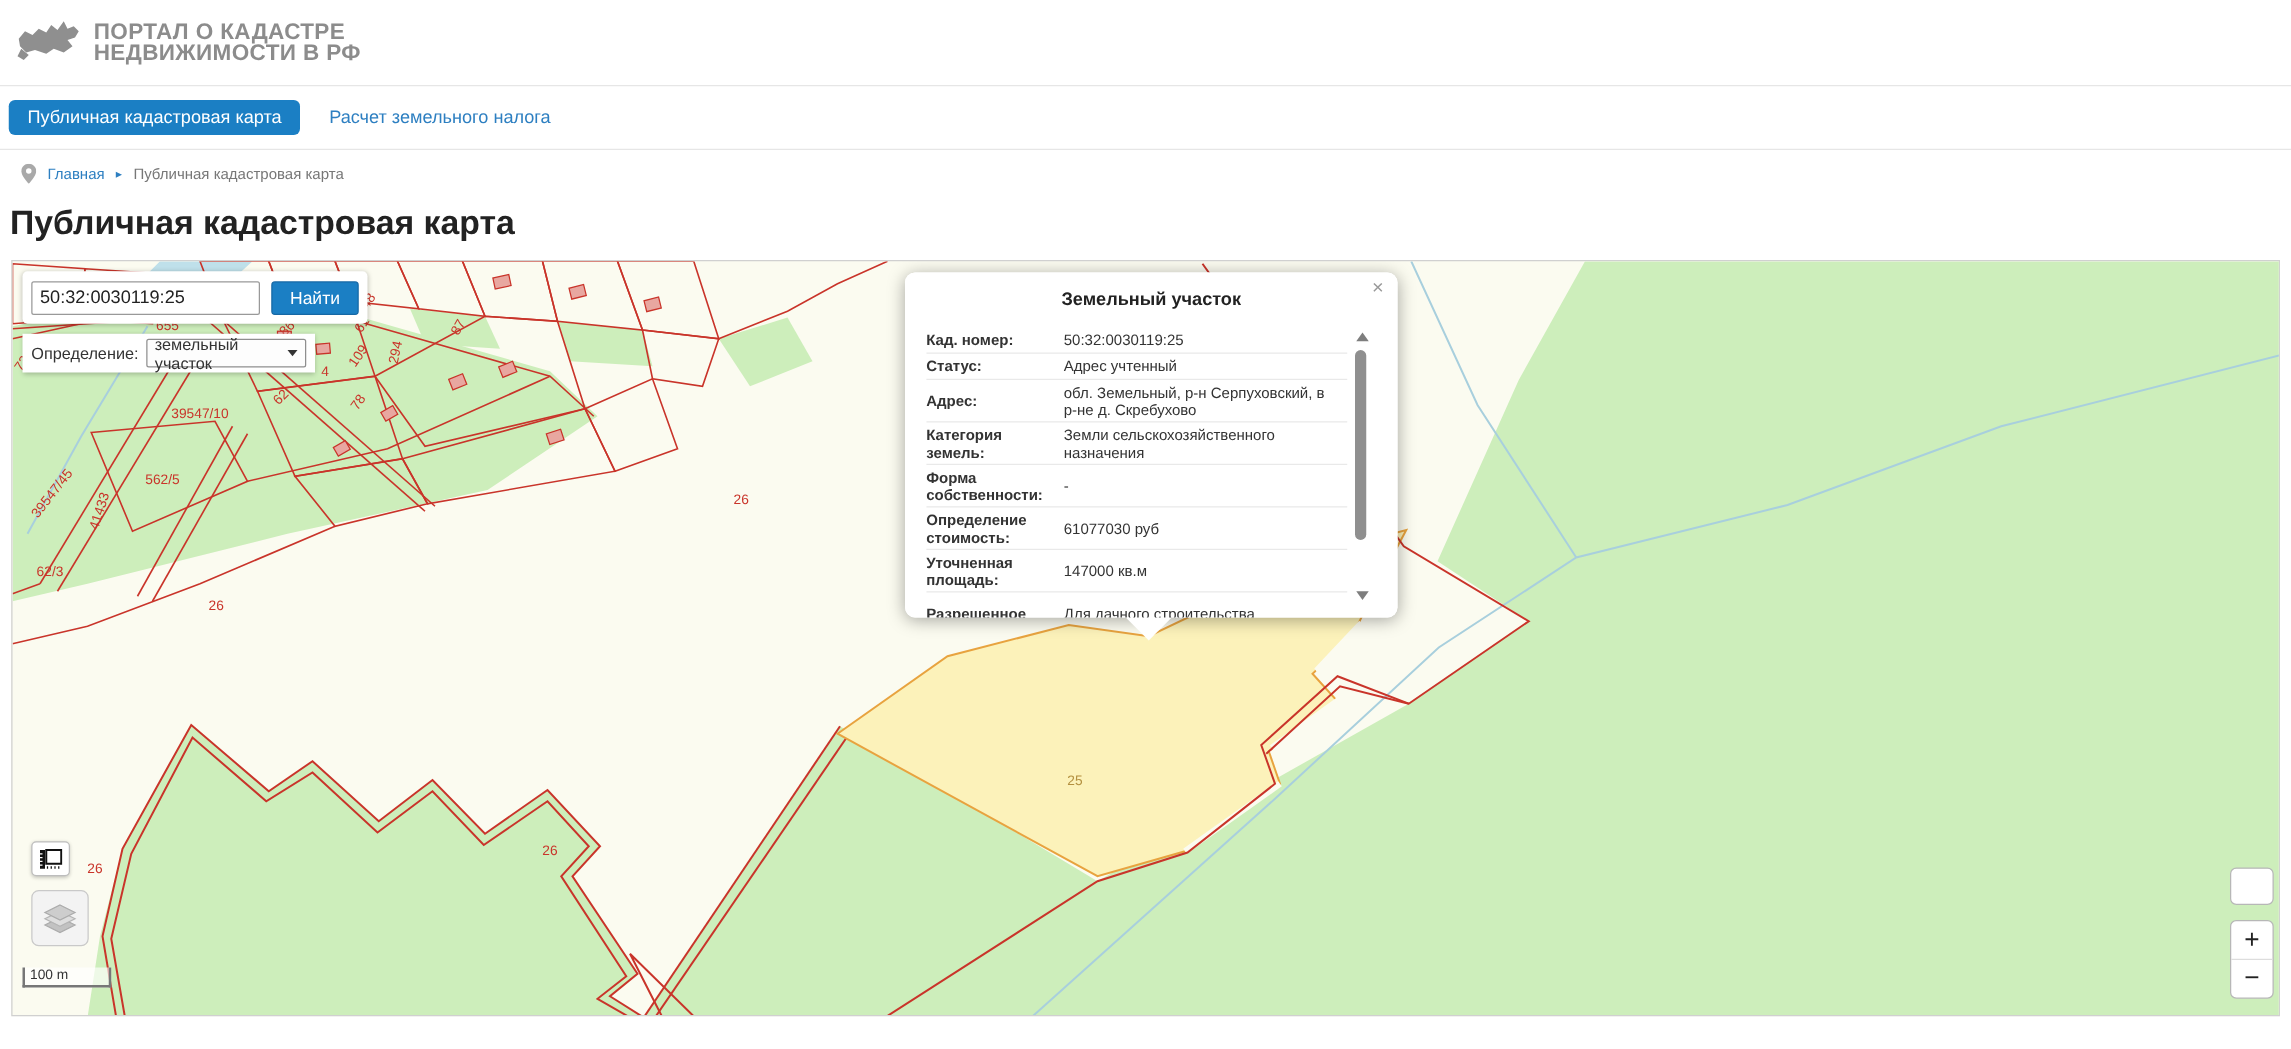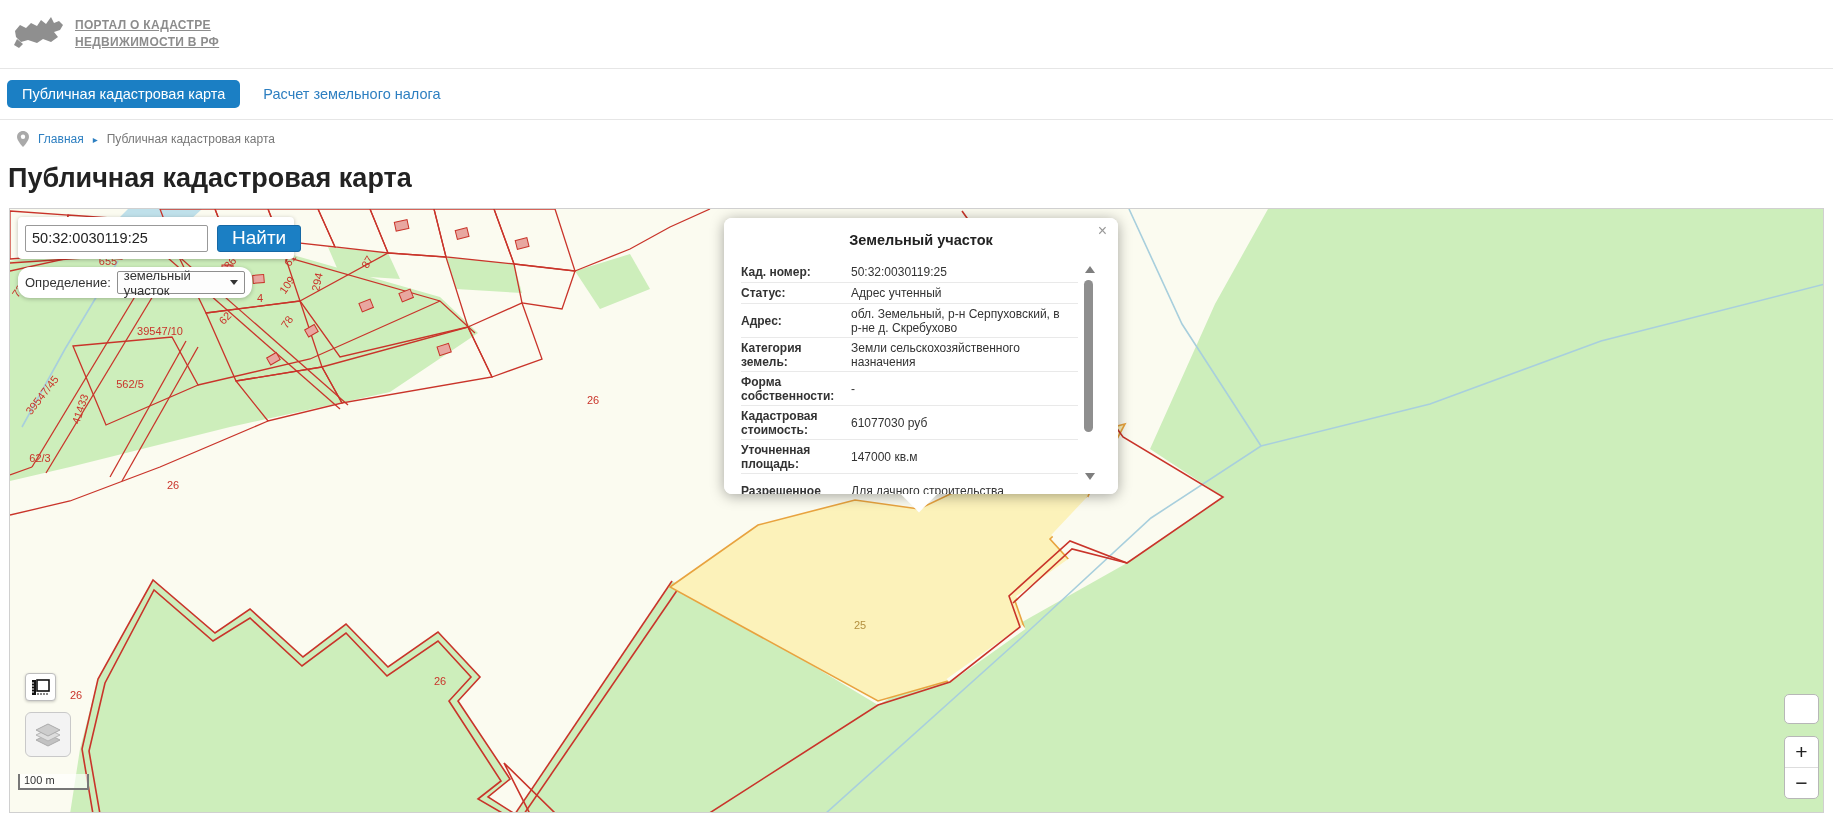--- a/index.html
+++ b/index.html
@@ -3,21 +3,21 @@
 <meta charset="utf-8">
 <style>
   * { margin:0; padding:0; box-sizing:border-box; }
   html,body { width:1833px; height:839px; background:#fff; overflow:hidden;
     font-family:"Liberation Sans","DejaVu Sans",sans-serif; color:#333; }
 
   
   .site-header { height:69px; border-bottom:1px solid #e6e6e6; display:flex; align-items:center; padding-left:13px; }
   .logo-wrap { display:flex; align-items:center; gap:10px; }
   .logo-svg { width:52px; height:38px; }
-  .site-title { font-size:12px; font-weight:bold; color:#8c8c8c; line-height:17px; letter-spacing:.3px;text-decoration:underline; }
+  .site-title { font-size:18px; font-weight:bold; color:#8c8c8c; line-height:17px; letter-spacing:.3px; }
 
   
   .tab-bar { height:51px; border-bottom:1px solid #e6e6e6; display:flex; align-items:center; padding-left:7px; }
   .tab { font-size:14.5px; text-decoration:none; }
   .tab.active { background:#1b7fc4; color:#fff; padding:6px 15px; border-radius:5px; }
   .tab.plain { color:#2d7fc1; margin-left:23px; }
 
   
   .breadcrumb { margin:11px 0 12px 17px; display:flex; align-items:center; gap:9px; font-size:12px; }
   .crumb-link { color:#2d7fc1; text-decoration:none; }
@@ -34,25 +34,25 @@
   .map-wrap svg.base { position:absolute; left:0; top:0; }
   .map-label { position:absolute; font-size:11px; white-space:nowrap; pointer-events:none; }
   .map-label.red { color:#c9342a; }
   .map-label.orange { color:#b3903f; }
 
   
   .search-box { position:absolute; left:8px; top:8px; width:276px; height:42px; background:#fff;
     border-radius:4px; box-shadow:0 1px 4px rgba(0,0,0,.25); display:flex; align-items:center; padding:0 7px; gap:9px; }
   .search-input { width:183px; height:27px; border:1px solid #999; border-radius:2px; font-size:14.5px; padding:0 6px; color:#222; }
   .search-btn { height:27px; padding:0 14px; background:#1b7fc4; color:#fff; border:1px solid #1668a5;
-    border-radius:3px; font-size:19px; cursor:pointer; }
+    border-radius:3px; font-size:14px; cursor:pointer; }
 
   
   .filter-box { position:absolute; left:8px; top:58px; width:234px; height:31px; background:#fff;
-    border-radius:12px; box-shadow:0 1px 4px rgba(0,0,0,.25); display:flex; align-items:center; padding:0 7px; gap:6px; font-size:13px; }
+    border-radius:0; box-shadow:0 1px 4px rgba(0,0,0,.25); display:flex; align-items:center; padding:0 7px; gap:6px; font-size:13px; }
   .filter-select { width:137px; height:23px; border:1px solid #8f8f8f; border-radius:2px; background:#fdfdfd;
     display:flex; align-items:center; justify-content:space-between; padding:0 6px; font-size:13px; cursor:pointer; }
   .chev { width:0; height:0; border-left:4px solid transparent; border-right:4px solid transparent; border-top:5px solid #333; }
 
   
   .popup { position:absolute; left:714px; top:9px; width:394px; height:276px; background:#fff;
     border-radius:8px; box-shadow:0 2px 14px rgba(0,0,0,.35); z-index:5; }
   .popup-tail { position:absolute; left:182px; top:263px; width:26px; height:26px; background:#fff; transform:rotate(45deg); z-index:4; }
   .popup-title { text-align:center; font-size:14.5px; font-weight:bold; padding-top:14px; color:#222; }
   .popup-close { position:absolute; top:5px; right:11px; font-size:16px; color:#999; cursor:pointer; line-height:16px; }
@@ -194,21 +194,21 @@
     <path d="M1080,290 L1046,326 L1064,350 L1008,390" fill="none" stroke="#fbfbf0" stroke-width="7"></path>
     <path d="M1014,418 L938,472" fill="none" stroke="#fbfbf0" stroke-width="5"></path>
 
     <g fill="none" stroke="#c9342a" stroke-width="1.6">
       <polyline points="952,2 1113,228 1213,288 1117,354 1060,332 999,387 1010,418 940,473 868,496 698,605"></polyline>
       <polyline points="1117,354 1062,340 1003,394"></polyline>
     </g>
   </svg>
 
   <div>
-      <span class="map-label red" style="left: 98px; top: 52px; transform: translate(-50%, -50%) rotate(0deg);">655</span>
+      <span class="map-label red" style="left: 124px; top: 52px; transform: translate(-50%, -50%) rotate(0deg);">655</span>
       <span class="map-label red" style="left: 8px; top: 82px; transform: translate(-50%, -50%) rotate(-55deg);">73</span>
       <span class="map-label red" style="left: 220px; top: 54px; transform: translate(-50%, -50%) rotate(-45deg);">86</span>
       <span class="map-label red" style="left: 285px; top: 32px; transform: translate(-50%, -50%) rotate(-55deg);">48</span>
       <span class="map-label red" style="left: 280px; top: 51px; transform: translate(-50%, -50%) rotate(-55deg);">61</span>
       <span class="map-label red" style="left: 357px; top: 53px; transform: translate(-50%, -50%) rotate(-60deg);">87</span>
       <span class="map-label red" style="left: 277px; top: 76px; transform: translate(-50%, -50%) rotate(-55deg);">109</span>
       <span class="map-label red" style="left: 307px; top: 73px; transform: translate(-50%, -50%) rotate(-78deg);">294</span>
       <span class="map-label red" style="left: 250px; top: 89px; transform: translate(-50%, -50%) rotate(0deg);">4</span>
       <span class="map-label red" style="left: 215px; top: 109px; transform: translate(-50%, -50%) rotate(-45deg);">62</span>
       <span class="map-label red" style="left: 277px; top: 113px; transform: translate(-50%, -50%) rotate(-55deg);">78</span>
@@ -257,21 +257,21 @@
         </div>
         <div class="prow h2">
           <div class="plabel">Категория земель:</div>
           <div class="pvalue">Земли сельскохозяйственного назначения</div>
         </div>
         <div class="prow h2">
           <div class="plabel">Форма собственности:</div>
           <div class="pvalue">-</div>
         </div>
         <div class="prow h2">
-          <div class="plabel">Кадастровая стоимость:</div>
+          <div class="plabel">Определение стоимость:</div>
           <div class="pvalue">61077030 руб</div>
         </div>
         <div class="prow h2">
           <div class="plabel">Уточненная площадь:</div>
           <div class="pvalue">147000 кв.м</div>
         </div>
         <div class="prow h2">
           <div class="plabel">Разрешенное</div>
           <div class="pvalue">Для дачного строительства</div>
         </div>

